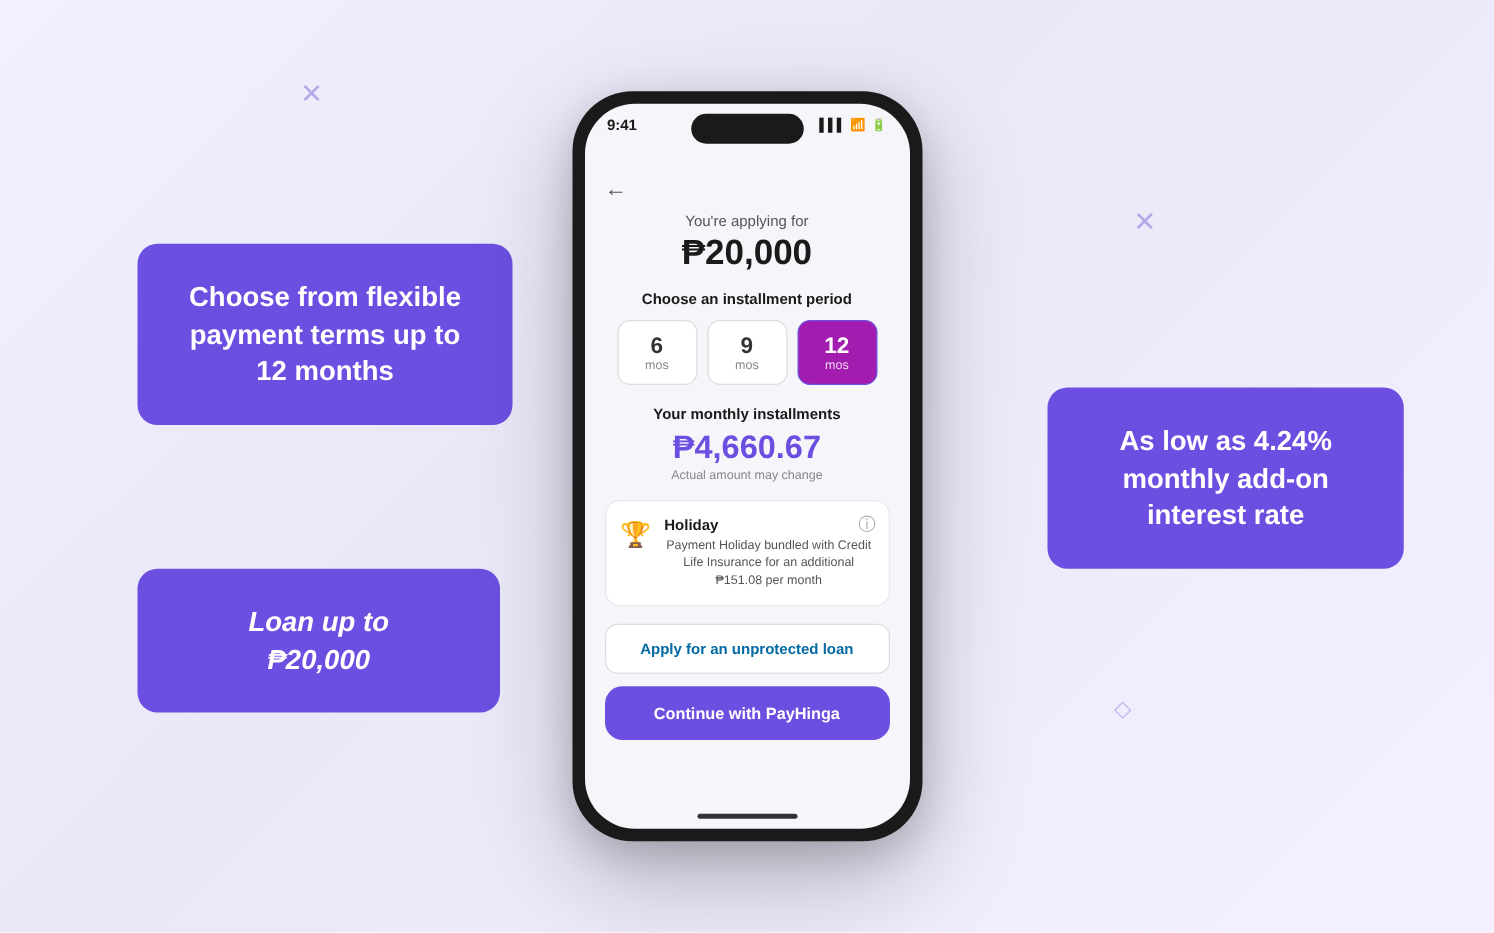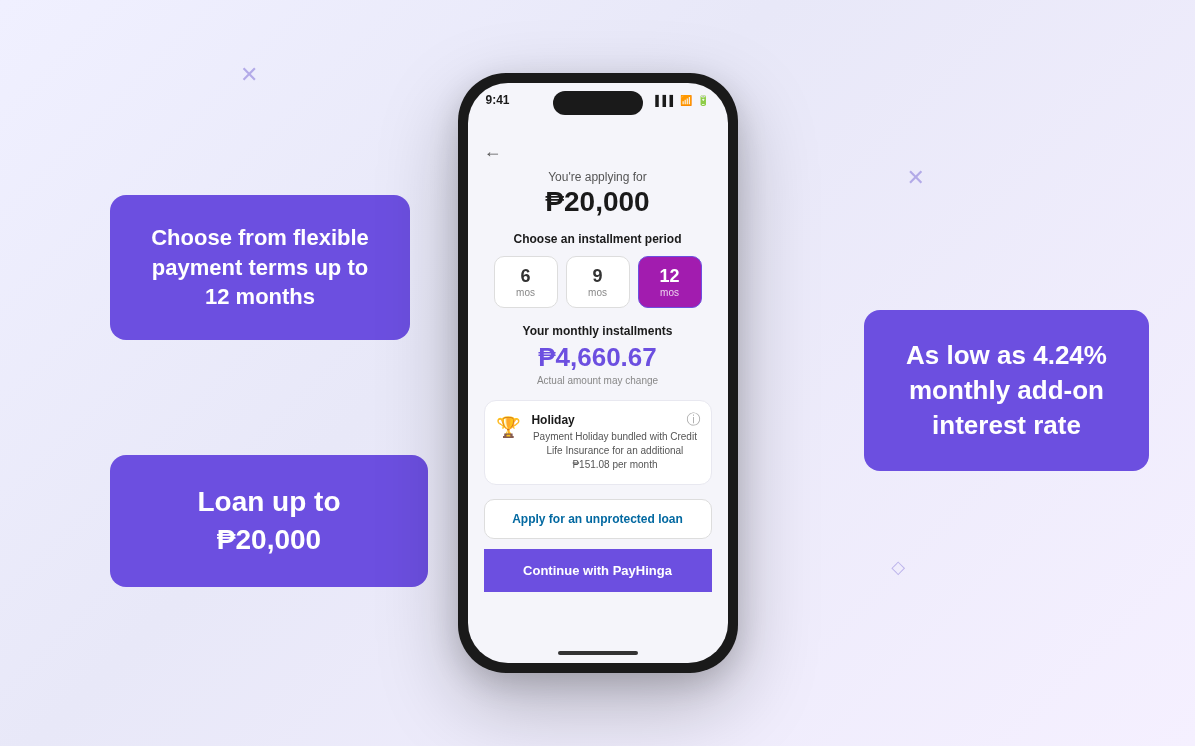--- a/index.html
+++ b/index.html
@@ -48,29 +48,30 @@
       left: 70px;
       top: 195px;
       width: 300px;
       font-size: 22px;
       margin-left: 40px;
     }
 
     .callout-left-bottom {
       left: 110px;
       top: 455px;
-      width: 318px;
-      font-size: 28px;
+      width: 290px;
+      font-size: 22px;
+      font-style: italic;
     }
 
     .callout-right {
-      right: 46px;
+      right: 72px;
       top: 310px;
       width: 285px;
-      font-size: 26px;
+      font-size: 22px;
     }
 
     
     .phone-wrapper {
       position: absolute;
       left: 50%;
       top: 50%;
       transform: translate(-50%, -50%);
     }
 
@@ -289,21 +290,21 @@
       cursor: pointer;
       text-align: center;
       margin-bottom: 10px;
     }
 
     .btn-continue {
       width: 100%;
       padding: 14px;
       background: #6c4fe0;
       border: none;
-      border-radius: 0;
+      border-radius: 14px;
       font-size: 13px;
       font-weight: 600;
       color: white;
       cursor: pointer;
       text-align: center;
     }
 
     
     .home-indicator {
       position: absolute;

